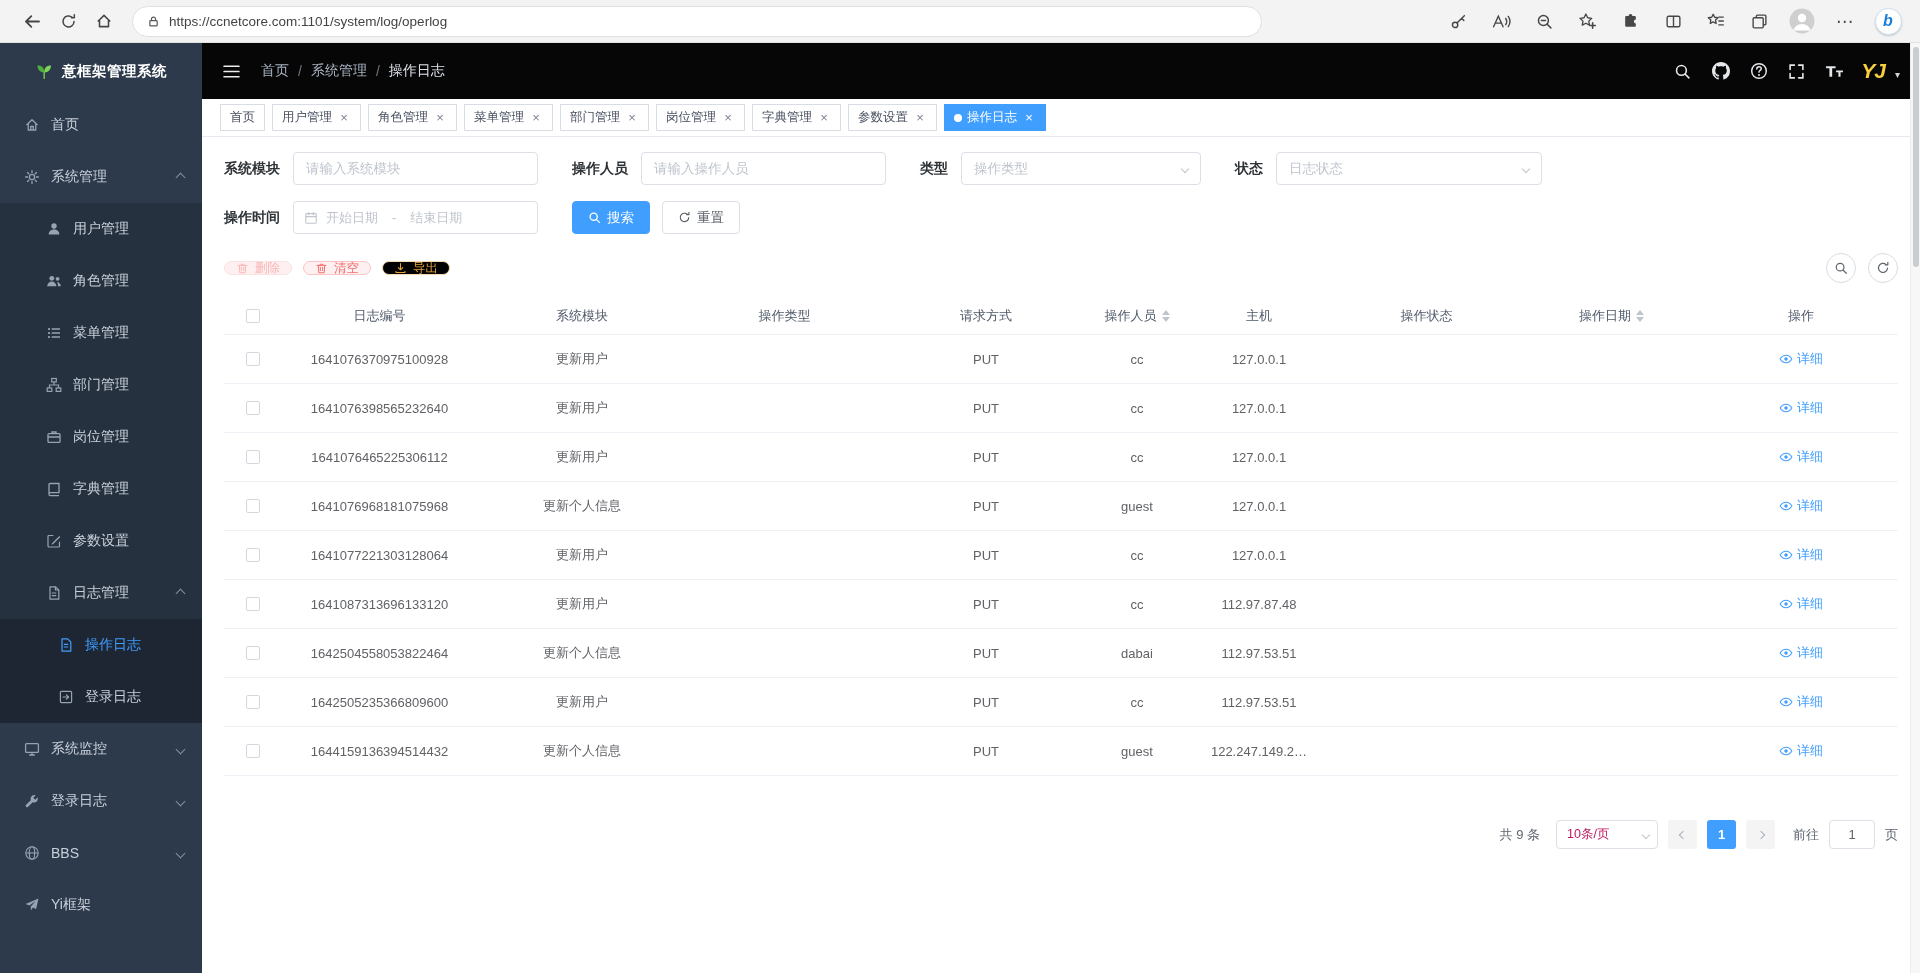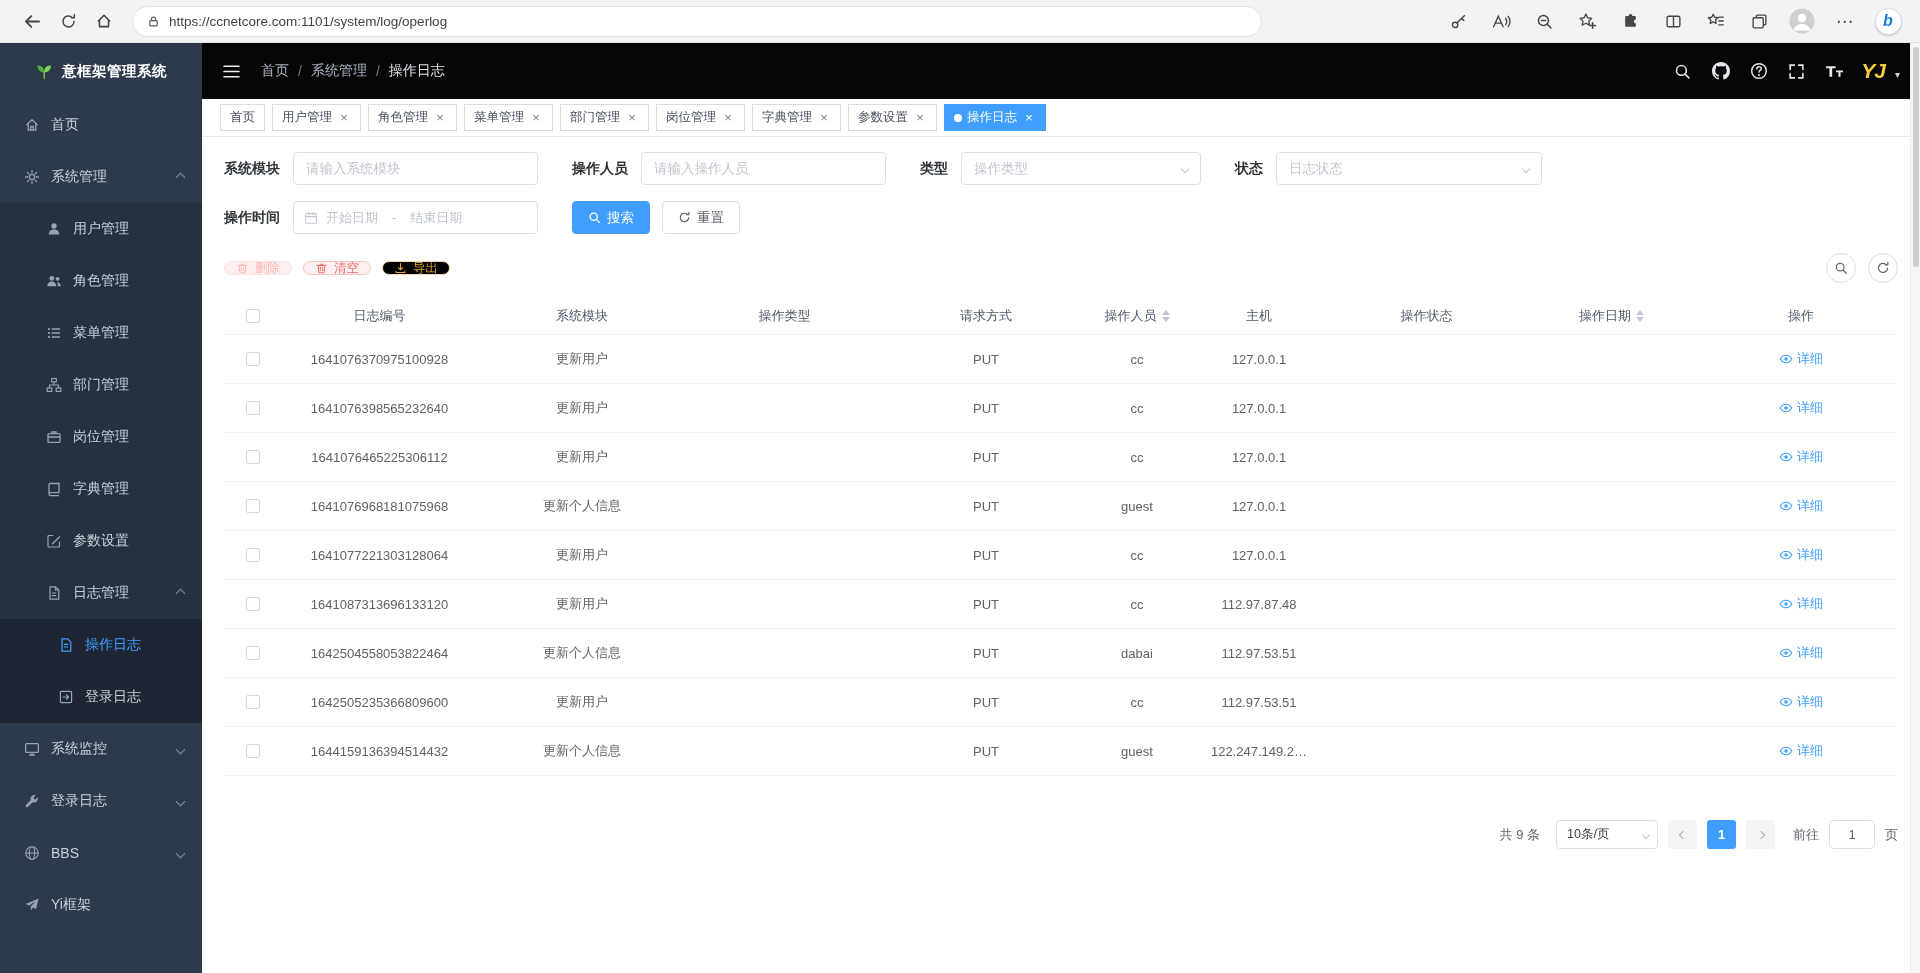--- a/index.html
+++ b/index.html
@@ -101,21 +101,21 @@
 .checkbox{width:14px;height:14px;border:1px solid #d3d7de;border-radius:2px;background:#fff;display:inline-block;cursor:pointer}
 .sort{display:inline-flex;flex-direction:column;margin-left:5px;gap:2px}
 .sort i{width:0;height:0;border-left:4px solid transparent;border-right:4px solid transparent}
 .sort .asc{border-bottom:5px solid #c0c4cc}
 .sort .desc{border-top:5px solid #c0c4cc}
 .detail-link{display:inline-flex;align-items:center;gap:4px;color:#409eff;cursor:pointer;font-size:13px;text-decoration:none}
 
 
 .pagination{display:flex;align-items:center;justify-content:flex-end;margin-top:44px;gap:10px;color:#5f6670;font-size:13px}
 .pg-total{margin-right:6px}
-.pg-size{width:102px;height:29px;border:1px solid #dcdfe6;border-radius:4px;display:flex;align-items:center;gap:2px;padding:0 8px 0 10px;font-size:12.5px;color:#404040;cursor:pointer}
+.pg-size{width:102px;height:29px;border:1px solid #dcdfe6;border-radius:4px;display:flex;align-items:center;gap:2px;padding:0 8px 0 10px;font-size:12.5px;color:#be185d;cursor:pointer}
 .pg-size span{flex:1}
 .pg-size .chev{color:#c0c4cc;width:6px;height:6px}
 .pg-btn{min-width:29px;height:29px;border-radius:3px;background:#f4f4f5;display:flex;align-items:center;justify-content:center;color:#a9b0bb;cursor:pointer;font-size:13px}
 .pg-btn .chev{width:6px;height:6px}
 .pg-cur{background:#409eff;color:#fff;font-weight:700}
 .pg-goto{margin-left:8px}
 .pg-input{width:46px;height:29px;border:1px solid #dcdfe6;border-radius:4px;text-align:center;font-size:13px;color:#606266;outline:none;font-family:inherit}
 
 
 .scrollbar{position:absolute;right:0;top:43px;bottom:0;width:10px;background:#f7f7f7;border-left:1px solid #ebebeb}

